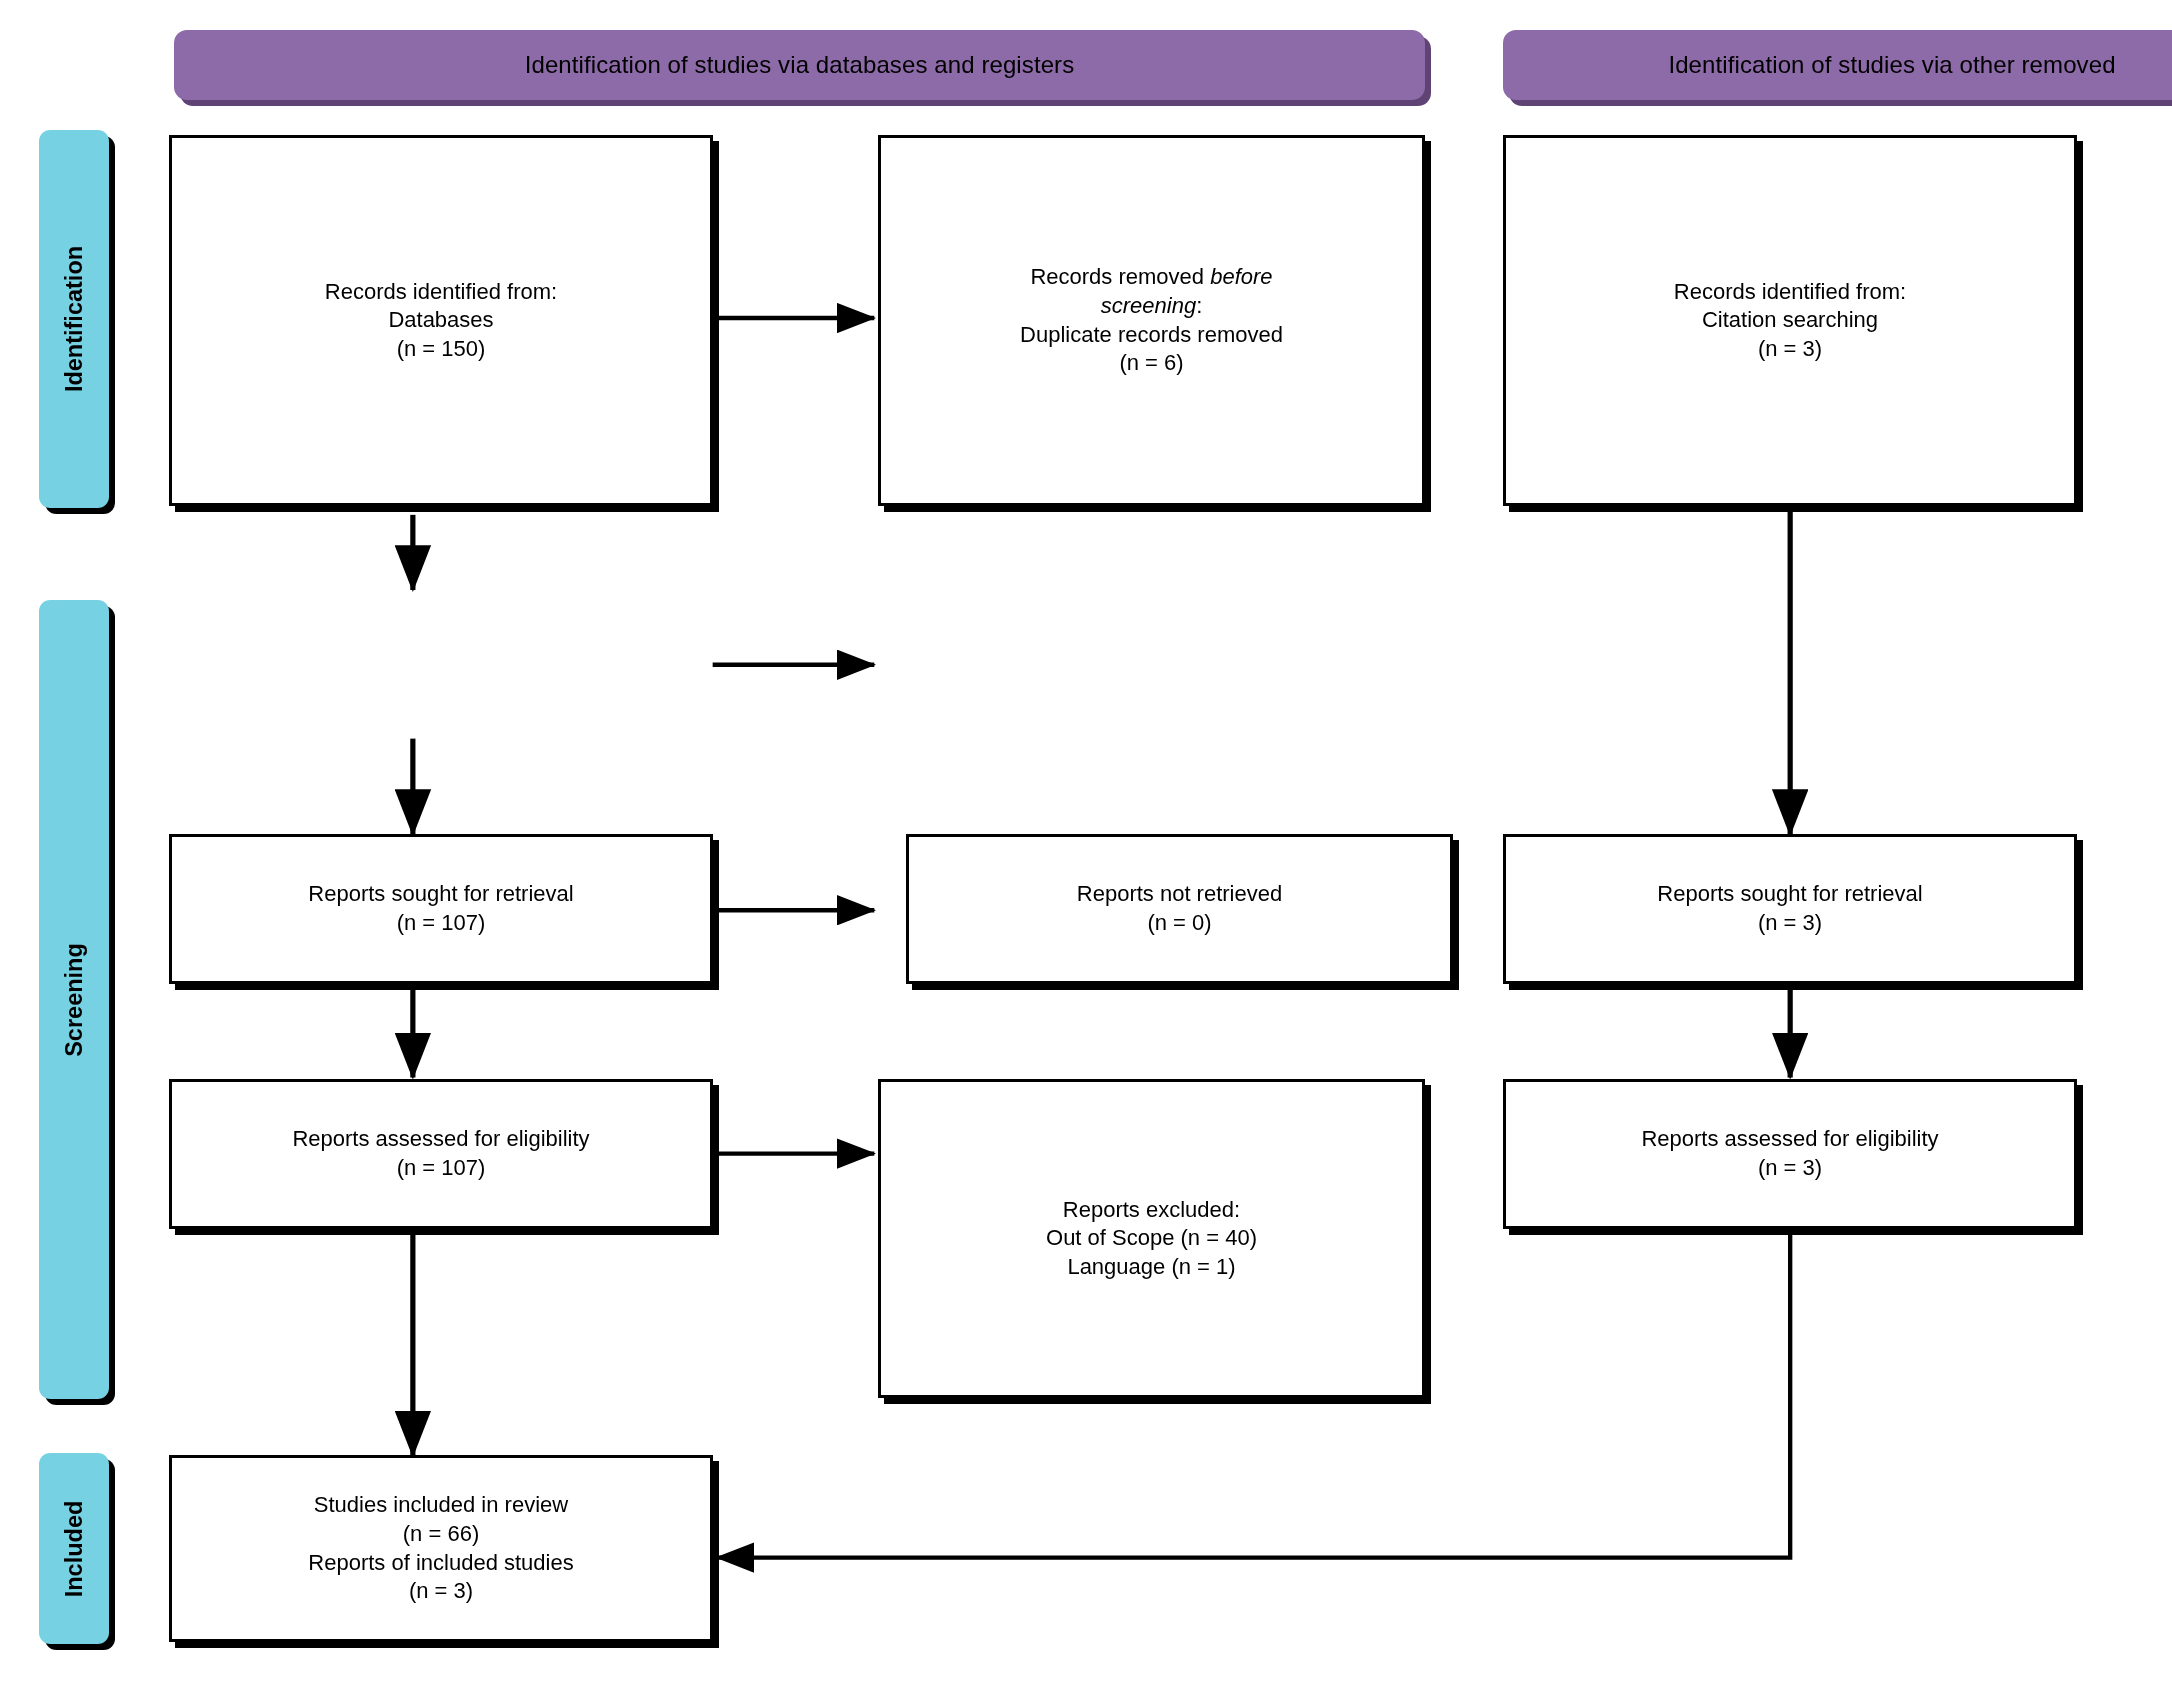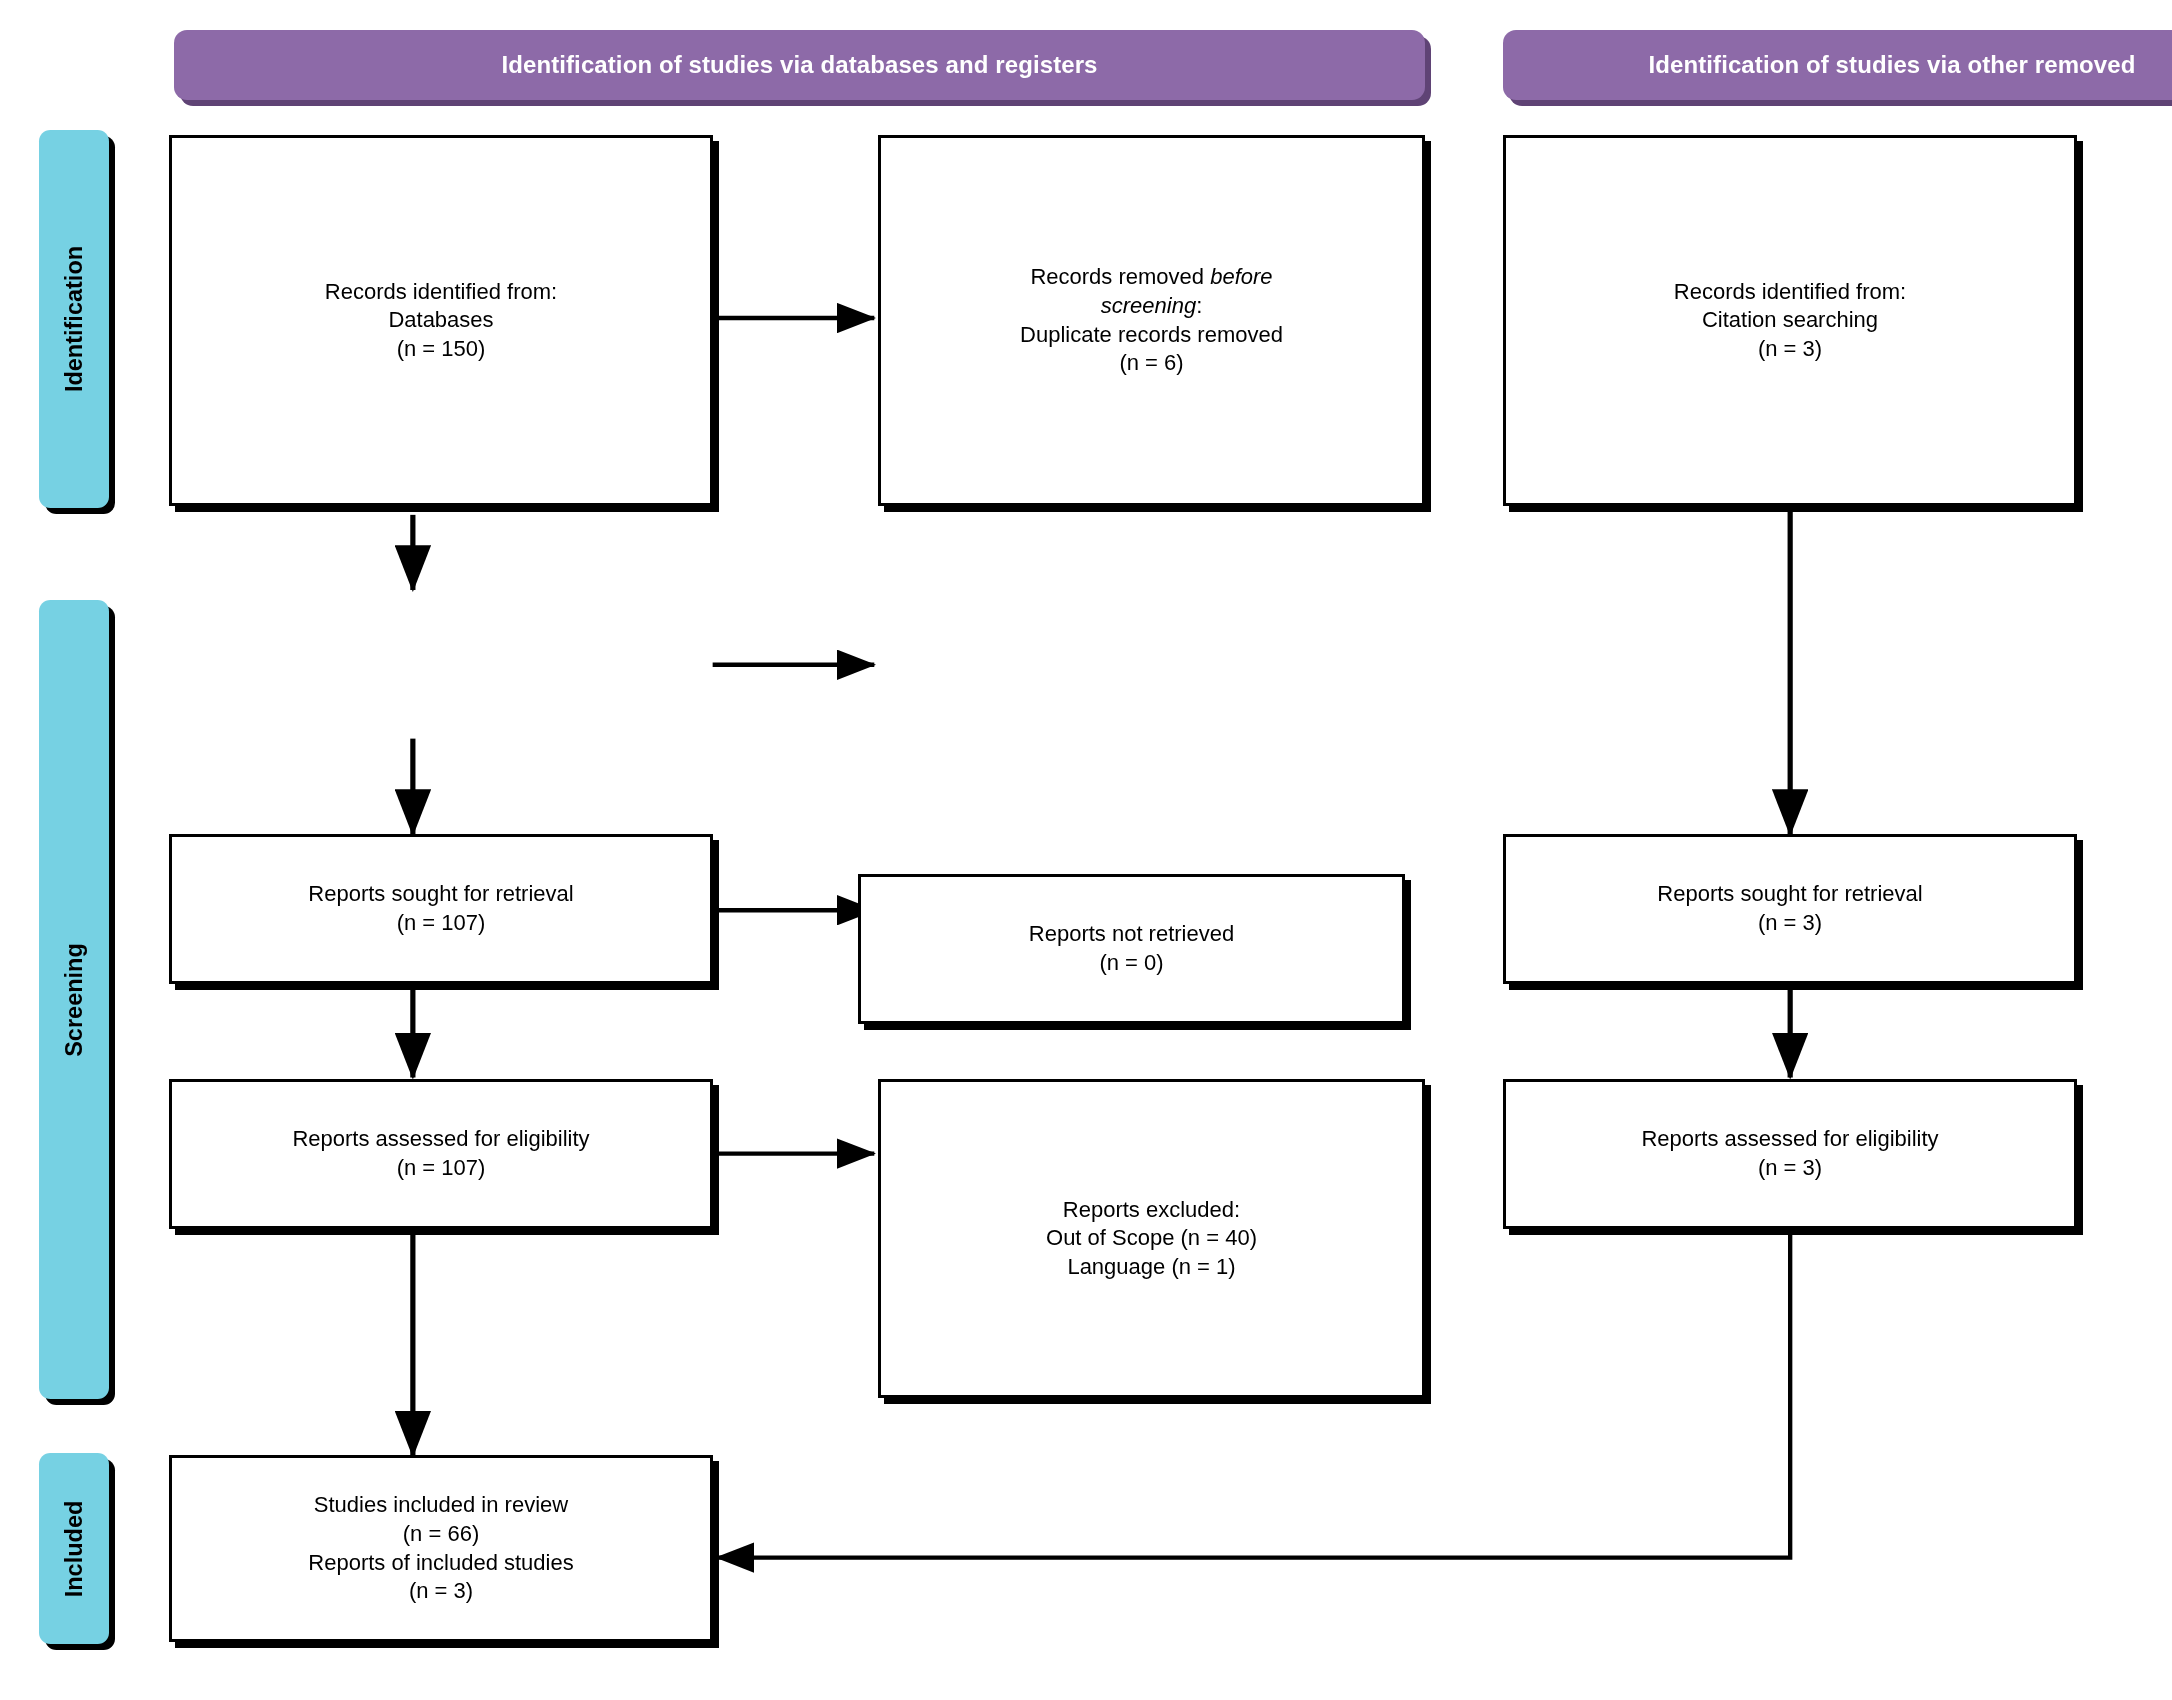--- a/index.html
+++ b/index.html
@@ -22,22 +22,22 @@
   
   .banner {
     position: absolute;
     background: #8d6aa8;
     border-radius: 13px;
     box-shadow: 6px 6px 0 0 rgba(86,57,110,0.95);
     display: flex;
     align-items: center;
     justify-content: center;
     text-align: center;
-    color: #ffffff;
-    font-weight: bold;
+    color: #000000;
+    font-weight: normal;
     font-size: 24px;
     letter-spacing: 0.1px;
     box-sizing: border-box;
     padding: 0 13px;
   }
 
   
   .stage {
     position: absolute;
     background: #76d1e3;
@@ -159,21 +159,21 @@
 <span>(n = 6)</span></span>
   </div>
 
 
 
   <div class="box" style="left:169px; top:834px; width:544px; height:150px;">
     <span class="box-text">Reports sought for retrieval
 (n = 107)</span>
   </div>
 
-  <div class="box" style="left:858px; top:834px; width:547px; height:150px;margin-top:40px;">
+  <div class="box" style="left:906px; top:834px; width:547px; height:150px;">
     <span class="box-text">Reports not retrieved
 (n = 0)</span>
   </div>
 
   <div class="box" style="left:169px; top:1079px; width:544px; height:150px;">
     <span class="box-text">Reports assessed for eligibility
 (n = 107)</span>
   </div>
 
   <div class="box" style="left:878px; top:1079px; width:547px; height:319px;">

